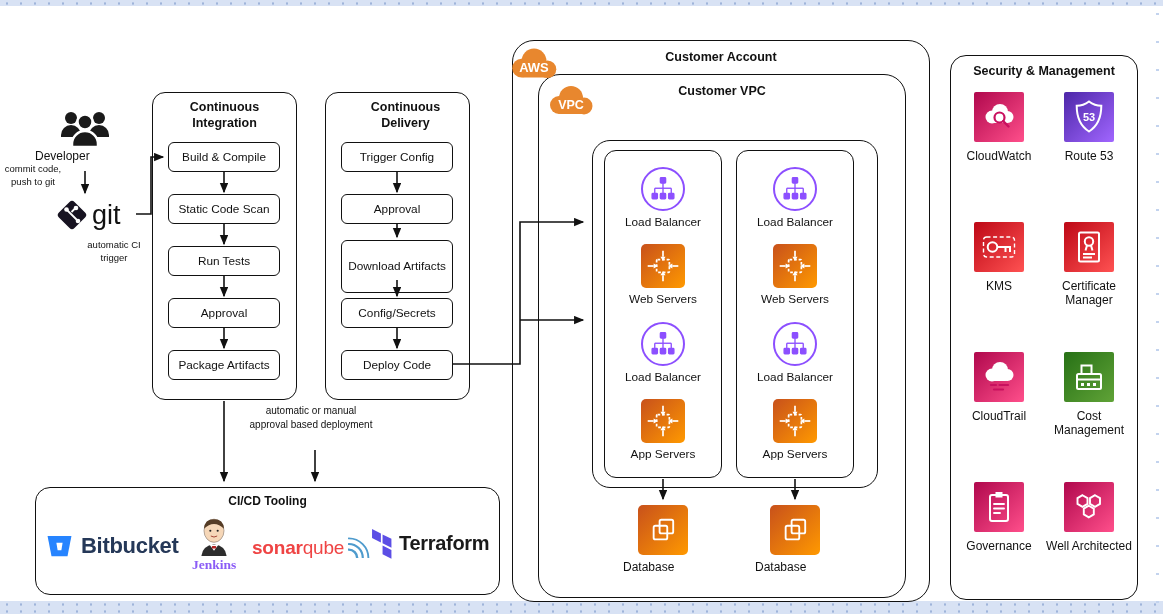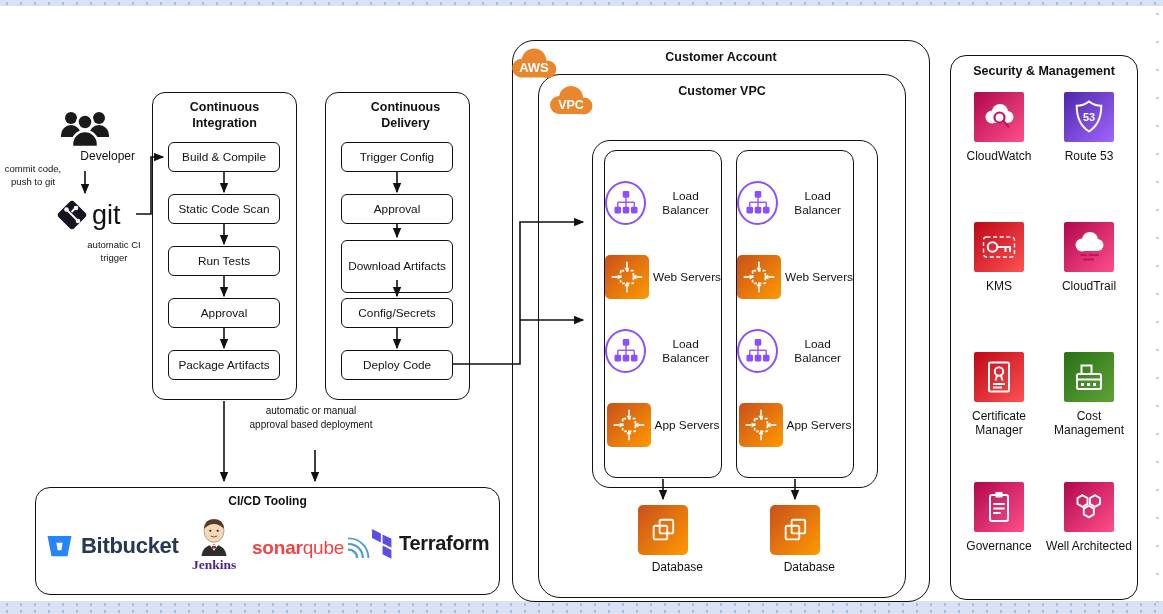--- a/index.html
+++ b/index.html
@@ -10,32 +10,32 @@
          background-image:radial-gradient(circle,#9fb4da 1px,transparent 1.3px);
          background-size:14px 7px;z-index:1}
   .strip.top{top:0;height:6px}
   .strip.bottom{top:601px;height:13px}
   .rstrip{position:absolute;top:0;left:1152px;width:11px;height:614px;
           background-image:radial-gradient(circle,#c3d3ee 1.2px,transparent 1.4px);
           background-size:11px 28px;z-index:1}
   .box{position:absolute;border:1.6px solid #111;border-radius:16px;background:#fff;z-index:2}
   .title{position:absolute;font-weight:bold;font-size:12.5px;line-height:1.25;text-align:center;z-index:4}
   .note{position:absolute;font-size:9.5px;line-height:1.4;text-align:center;z-index:4}
-  .lbl{position:absolute;font-size:12px;text-align:right;z-index:4}
+  .lbl{position:absolute;font-size:12px;text-align:left;z-index:4}
   .step{position:absolute;width:112px;height:30px;border:1.5px solid #111;border-radius:6px;background:#fff;
         display:flex;align-items:center;justify-content:center;text-align:center;
         font-size:11.8px;line-height:1.25;z-index:4;padding:2px}
   .overlay{position:absolute;left:0;top:0;z-index:6;pointer-events:none}
   
   .badge{position:absolute;z-index:7}
   
   .inner-wrap{position:absolute;border:1.5px solid #111;border-radius:18px;background:#fff;z-index:3}
   .col-box{position:absolute;width:118px;height:328px;border:1.5px solid #111;border-radius:12px;background:#fff;
            display:flex;flex-direction:column;align-items:center;justify-content:space-evenly;z-index:4}
-  .vpc-item{display:flex;flex-direction:row;align-items:center;gap:4px}
+  .vpc-item{display:flex;flex-direction:column;align-items:center;gap:4px}
   .item-label{font-size:11.8px;text-align:center}
   .lb-icon{width:44px;height:44px;border-radius:50%;border:2.4px solid #8C4FFF;background:#fff;
            display:flex;align-items:center;justify-content:center}
   .sq-icon{width:44px;height:44px;border-radius:5px;background:linear-gradient(135deg,#C8511B,#FF9900);
            display:flex;align-items:center;justify-content:center}
   .db-icon{position:absolute;width:50px;height:50px;border-radius:5px;z-index:4;
            background:linear-gradient(135deg,#C8511B,#FF9900);
            display:flex;align-items:center;justify-content:center}
   
   .sec-grid{position:absolute;left:956px;top:92px;width:176px;display:grid;
@@ -44,21 +44,21 @@
   .sec-icon{width:50px;height:50px;border-radius:2px;display:flex;align-items:center;justify-content:center}
   .sec-label{margin-top:7px;font-size:12px;line-height:1.2;text-align:center;max-width:88px}
   .g-pink{background:linear-gradient(135deg,#B0084D,#FF4F8B)}
   .g-purple{background:linear-gradient(135deg,#4D27A8,#A166FF)}
   .g-red{background:linear-gradient(135deg,#BD0816,#FF5252)}
   .g-green{background:linear-gradient(135deg,#277116,#60A337)}
   
   .logo-row-item{position:absolute;display:flex;align-items:center;z-index:4}
   .bb-text{font-size:22px;font-weight:600;color:#253858;margin-left:8px;letter-spacing:-0.3px}
   .jk-wrap{position:absolute;display:flex;flex-direction:column;align-items:center;z-index:4}
-  .jk-text{font-family:"Liberation Serif",serif;font-weight:bold;font-size:13.5px;color:#4c1d95;margin-top:1px}
+  .jk-text{font-family:"Liberation Serif",serif;font-weight:bold;font-size:13.5px;color:#8b5cf6;margin-top:1px}
   .sq-text{font-size:19px;color:#ef4444;letter-spacing:-0.2px}
   .sq-bold{font-weight:800}
   .sq-light{font-weight:300}
   .tf-text{font-size:20px;font-weight:bold;color:#1a1a1a;margin-left:7px;letter-spacing:-0.3px}
   .dev-note-left{position:absolute;font-size:9.5px;line-height:1.4;text-align:center;z-index:4}
 </style>
 </head>
 <body>
 
 <div id="canvas">
@@ -365,55 +365,55 @@
             <line x1="18.5" y1="20" x2="32" y2="20"></line>
             <line x1="26.5" y1="20" x2="26.5" y2="25"></line>
             <line x1="31" y1="20" x2="31" y2="25"></line>
           </g>
         </svg>
       </div>
       <div class="sec-label">KMS</div>
     </div>
 
     <div class="sec-cell">
-      <div class="sec-icon g-pink">
-        <svg viewBox="0 0 40 40" width="40" height="40">
-          <g fill="#fff">
-            <circle cx="13" cy="18" r="6.5"></circle>
-              <circle cx="21" cy="13" r="8"></circle>
-              <circle cx="28.5" cy="18" r="6"></circle>
-            <rect x="12" y="15" width="18" height="9" rx="4"></rect>
-          </g>
-          <g stroke="#C9105F" stroke-width="2.2" stroke-linecap="round">
-            <line x1="12" y1="28" x2="17" y2="28"></line>
-            <line x1="20.5" y1="28" x2="29" y2="28"></line>
-            <line x1="15" y1="32.5" x2="24" y2="32.5"></line>
-          </g>
-        </svg>
-      </div>
-      <div class="sec-label">CloudTrail</div>
-    </div>
-
-    <div class="sec-cell">
       <div class="sec-icon g-red">
         <svg viewBox="0 0 40 40" width="40" height="40">
           <g stroke="#fff" stroke-width="2" fill="none">
             <rect x="10" y="5.5" width="20" height="29" rx="1.5"></rect>
             <circle cx="20" cy="14.5" r="4.2"></circle>
             <line x1="18" y1="18.5" x2="16.5" y2="23.5"></line>
             <line x1="22" y1="18.5" x2="23.5" y2="23.5"></line>
             <line x1="14" y1="27" x2="26" y2="27"></line>
             <line x1="14" y1="30.5" x2="23" y2="30.5"></line>
           </g>
         </svg>
       </div>
       <div class="sec-label">Certificate Manager</div>
     </div>
 
     <div class="sec-cell">
+      <div class="sec-icon g-pink">
+        <svg viewBox="0 0 40 40" width="40" height="40">
+          <g fill="#fff">
+            <circle cx="13" cy="18" r="6.5"></circle>
+              <circle cx="21" cy="13" r="8"></circle>
+              <circle cx="28.5" cy="18" r="6"></circle>
+            <rect x="12" y="15" width="18" height="9" rx="4"></rect>
+          </g>
+          <g stroke="#C9105F" stroke-width="2.2" stroke-linecap="round">
+            <line x1="12" y1="28" x2="17" y2="28"></line>
+            <line x1="20.5" y1="28" x2="29" y2="28"></line>
+            <line x1="15" y1="32.5" x2="24" y2="32.5"></line>
+          </g>
+        </svg>
+      </div>
+      <div class="sec-label">CloudTrail</div>
+    </div>
+
+    <div class="sec-cell">
       <div class="sec-icon g-green">
         <svg viewBox="0 0 40 40" width="40" height="40">
           <g stroke="#fff" stroke-width="2" fill="none">
             <rect x="8" y="17" width="24" height="15" rx="1.5"></rect>
             <rect x="12.5" y="8.5" width="10" height="8.5"></rect>
             <line x1="8" y1="22.5" x2="32" y2="22.5"></line>
           </g>
           <g fill="#fff">
             <rect x="12" y="26" width="3" height="3"></rect>
             <rect x="18" y="26" width="3" height="3"></rect>

